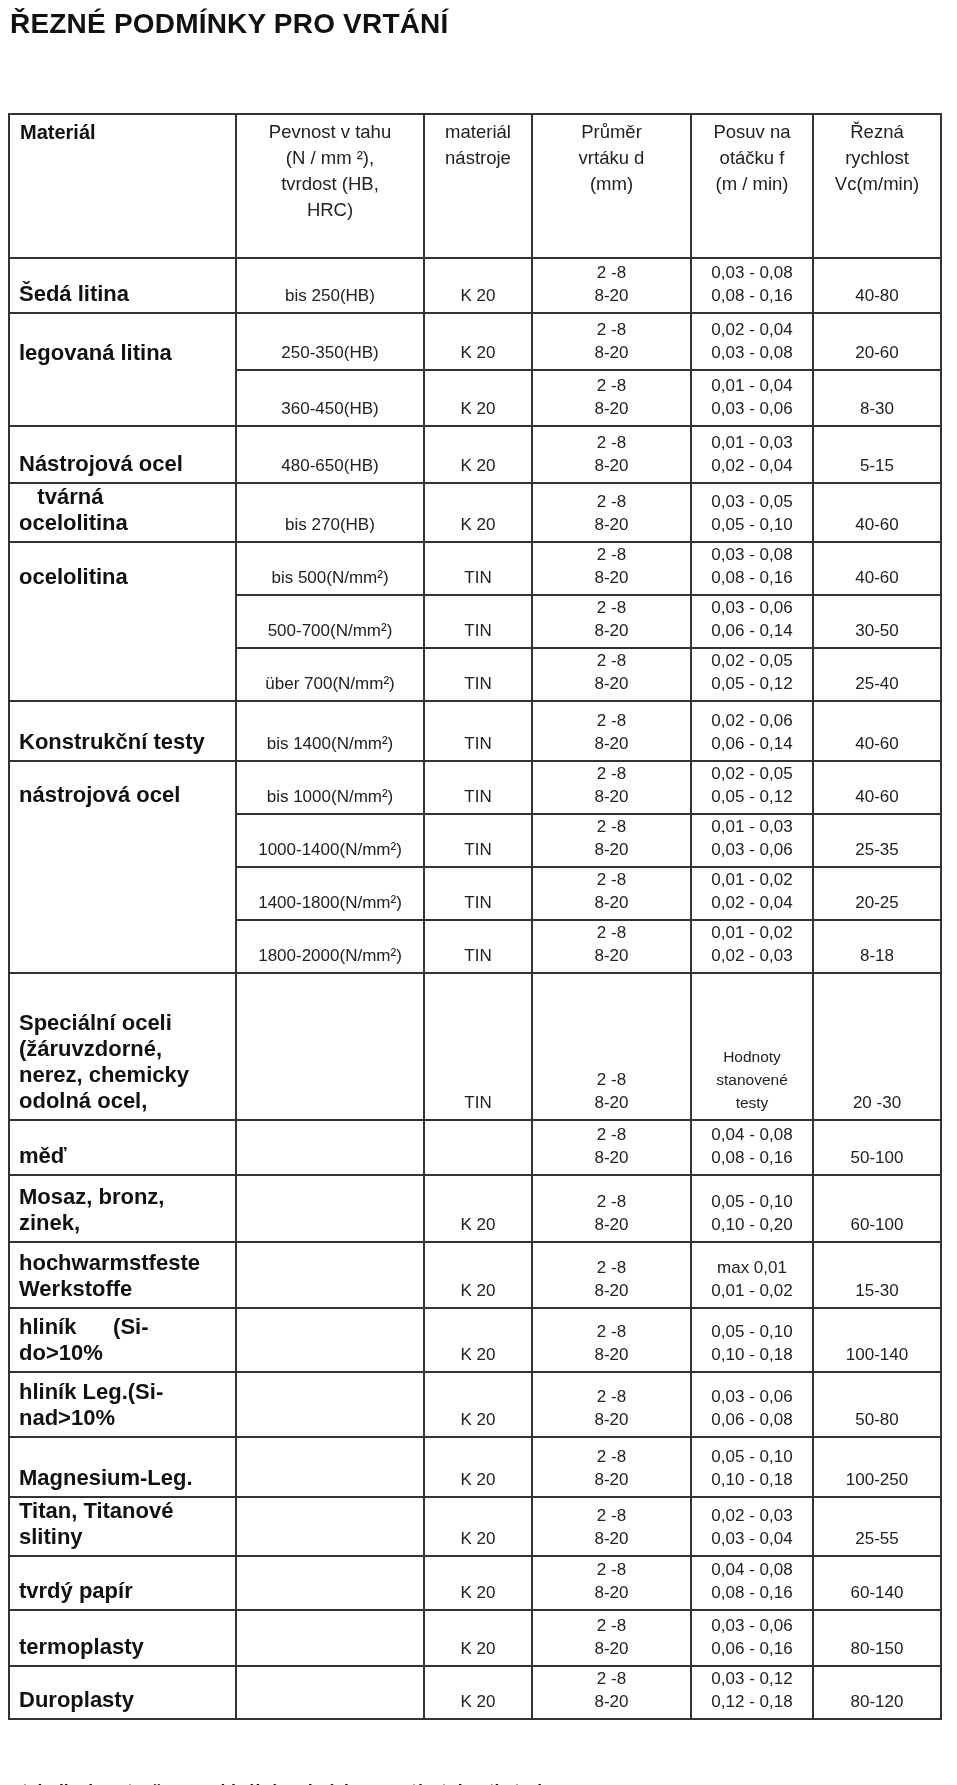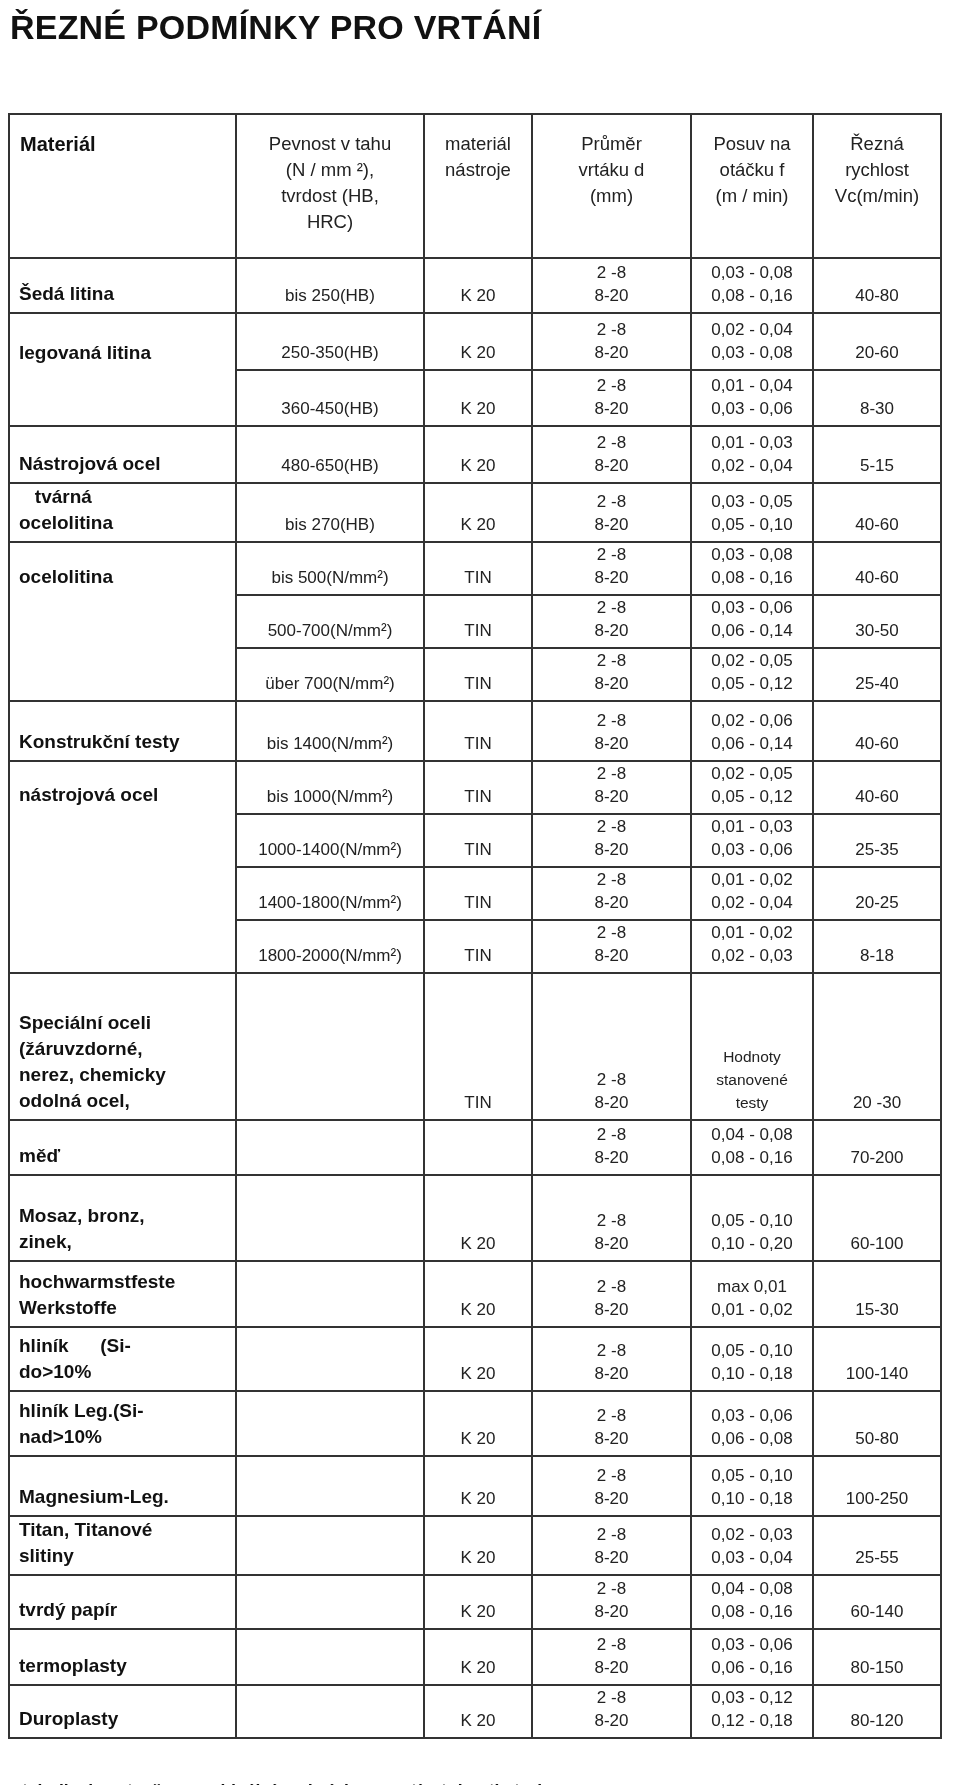--- a/index.html
+++ b/index.html
@@ -10,21 +10,21 @@
     height: 1785px;
     font-family: "Liberation Sans", sans-serif;
     color: #1a1a1a;
     position: relative;
   }
   .title {
     position: absolute;
     left: 10px;
     top: 8px;
     margin: 0;
-    font-size: 34px;
+    font-size: 28px;
     font-weight: bold;
     letter-spacing: 0.2px;
     color: #111;
   }
   table.tbl {
     position: absolute;
     left: 8px;
     top: 113px;
     width: 932px;
     border-collapse: collapse;
@@ -34,21 +34,21 @@
     border: 2px solid #333;
     overflow: hidden;
   }
   .tbl thead tr { height: 144px; }
   .tbl th {
     vertical-align: top;
     font-weight: normal;
     font-size: 18.5px;
     line-height: 26px;
     text-align: center;
-    padding: 16px 2px 0 2px;
+    padding: 4px 2px 0 2px;
     white-space: pre-line;
     color: #222;
   }
   .tbl th.h-mat {
     text-align: left;
     font-weight: bold;
     padding-left: 10px;
     font-size: 20px;
     color: #111;
   }
@@ -56,21 +56,21 @@
     vertical-align: bottom;
     font-size: 17px;
     line-height: 23px;
     padding: 0 2px 5px 2px;
     text-align: center;
     white-space: pre-line;
     color: #222;
   }
   .tbl td.mat {
     font-weight: bold;
-    font-size: 19px;
+    font-size: 22px;
     line-height: 26px;
     text-align: left;
     padding-left: 9px;
     white-space: pre-wrap;
     color: #111;
   }
   .tbl td.mat-span {
     vertical-align: top;
     margin-left: 13px;
   }
@@ -270,23 +270,23 @@
         <td>20 -30</td>
       </tr>
       <tr style="height: 55px;">
         <td rowspan="1" class="mat">měď</td>
         <td></td>
         <td></td>
         <td>2 -8
 8-20</td>
         <td>0,04 - 0,08
 0,08 - 0,16</td>
-        <td>70-200</td>
-      </tr>
-      <tr style="height: 86px;">
+        <td>50-100</td>
+      </tr>
+      <tr style="height: 67px;">
         <td rowspan="1" class="mat">Mosaz, bronz,
 zinek,</td>
         <td></td>
         <td>K 20</td>
         <td>2 -8
 8-20</td>
         <td>0,05 - 0,10
 0,10 - 0,20</td>
         <td>60-100</td>
       </tr>

